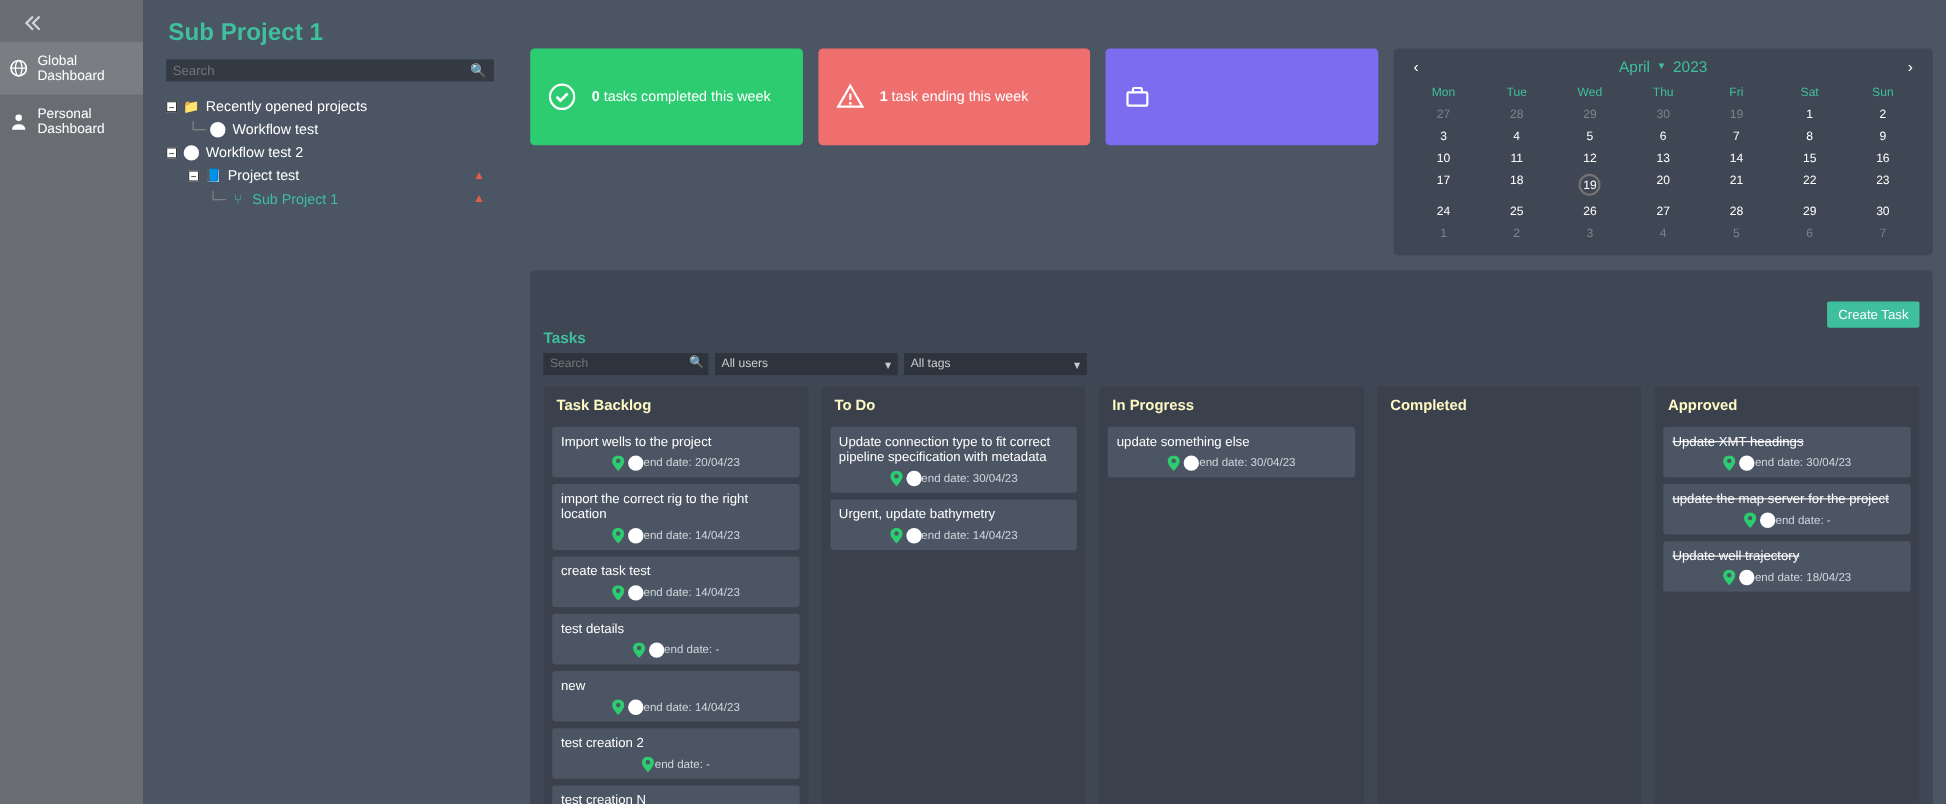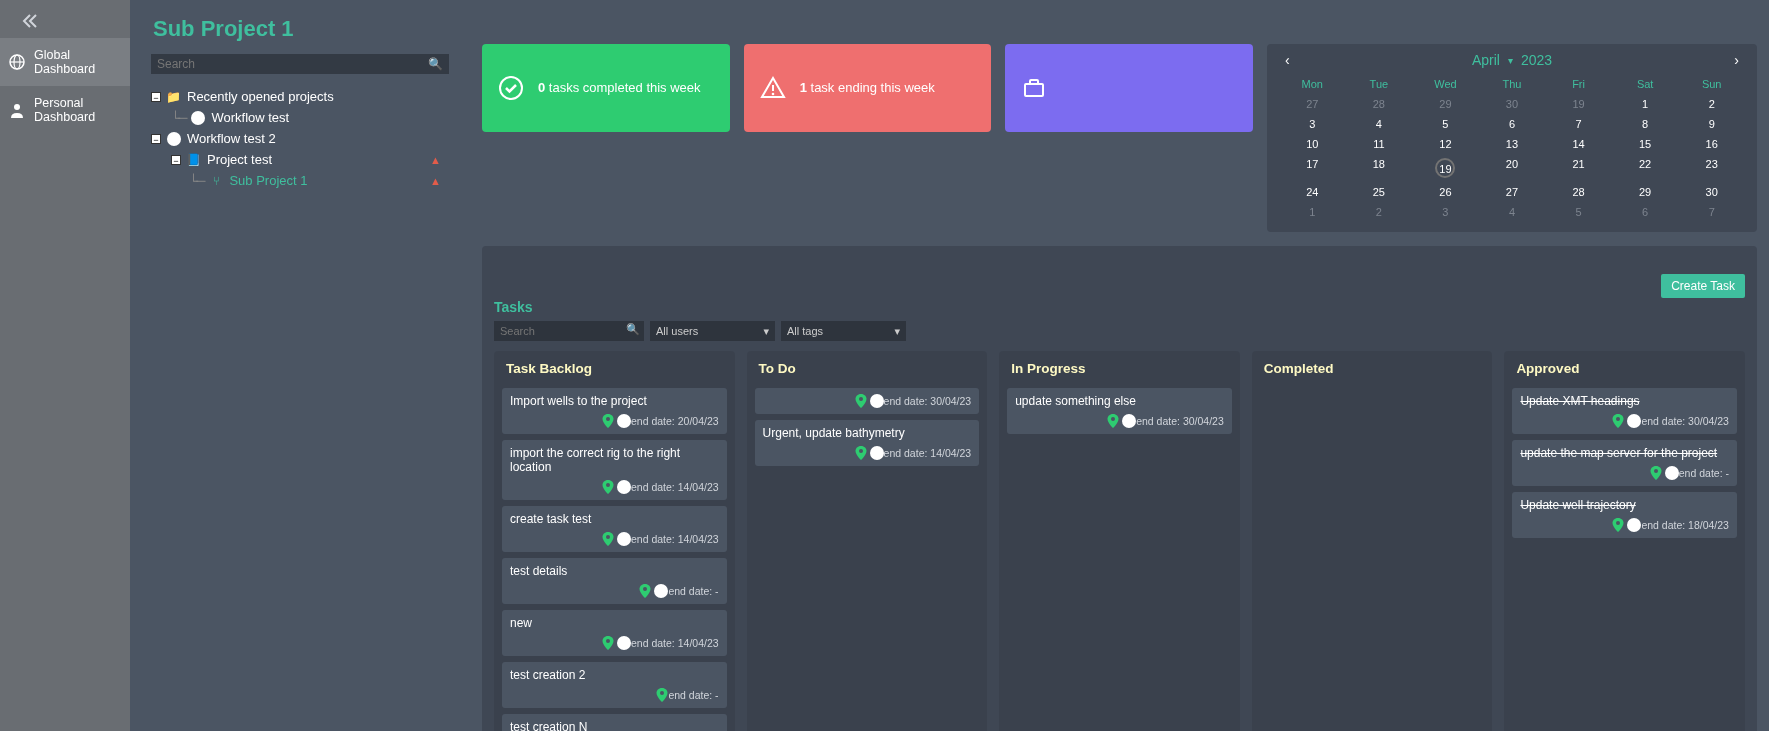--- a/index.html
+++ b/index.html
@@ -119,21 +119,21 @@
   flex:1;
   display:flex;
   flex-direction:column;
 }
 .tasks-head { display:flex; justify-content:space-between; align-items:center; margin-bottom:6px; }
 .tasks-head .t { color:#3fbf9e; font-weight:bold; font-size:14px;margin-top:43px; }
 .btn-create { background:#3fbf9e; color:#fff; border:none; padding:5px 10px; font-size:12px; border-radius:2px; cursor:pointer; }
 .tasks-filters { display:flex; gap:6px; margin-bottom:10px; }
 .filter { background:#2e343d; border:none; color:#ccc; font-size:11px; padding:3px 6px; height:20px; }
 .filter.search { width:150px; }
-.filter.sel { width:125px; display:flex; justify-content:space-between; align-items:center; }
+.filter.sel { width:166px; display:flex; justify-content:space-between; align-items:center; }
 
 .kanban { display:flex; gap:12px; flex:1; overflow:hidden; }
 .col {
   flex:1;
   background: rgba(0,0,0,0.08);
   border-radius:4px;
   padding:8px;
   display:flex;
   flex-direction:column;
   gap:6px;
@@ -141,21 +141,21 @@
 .col-title { color:#fef9c3; font-weight:bold; font-size:13.5px; margin-bottom:4px; padding: 2px 4px; }
 .card-task {
   background:#4b5563;
   border-radius:3px;
   padding:6px 8px;
   color:#fff;
   font-size:12px;
 }
 .card-task .title { margin-bottom:6px; }
 .card-task.strikethrough .title { text-decoration: line-through; }
-.card-meta { display:flex; justify-content:flex-end; align-items:center; }
+.card-meta { display:flex; justify-content:center; align-items:center; }
 .card-icons { display:flex; align-items:center; gap:3px; }
 .pin-icon { color:#2ecc71; font-size:13px; }
 .avatar-sm { width:14px; height:14px; border-radius:50%; background:#fff; display:inline-block; }
 .end-date { font-size:10.5px; color:#d1d5db; }
 svg { display:block; }
 </style>
 </head>
 <body>
 
 <div class="sidebar-nav">
@@ -445,20 +445,21 @@
                   </svg>
                 </span>
               </div>
               <span class="end-date">end date: -</span>
             </div>
           </div>
         </div>
         <div class="col">
           <div class="col-title">To Do</div>
           <div class="card-task">
+            <div class="title">Update connection type to fit correct pipeline specification with metadata</div>
             <div class="card-meta">
               <div class="card-icons">
                 <span class="pin-icon">
                   <svg width="12" height="14" viewBox="0 0 12 14">
                     <path d="M6 0 C2.5 0 0.5 2.5 0.5 5 C0.5 9 6 14 6 14 S11.5 9 11.5 5 C11.5 2.5 9.5 0 6 0 Z" fill="#2ecc71"></path>
                     <circle cx="6" cy="5" r="2" fill="#4b5563"></circle>
                   </svg>
                 </span>
                 <span class="avatar-sm"></span>
               </div>

